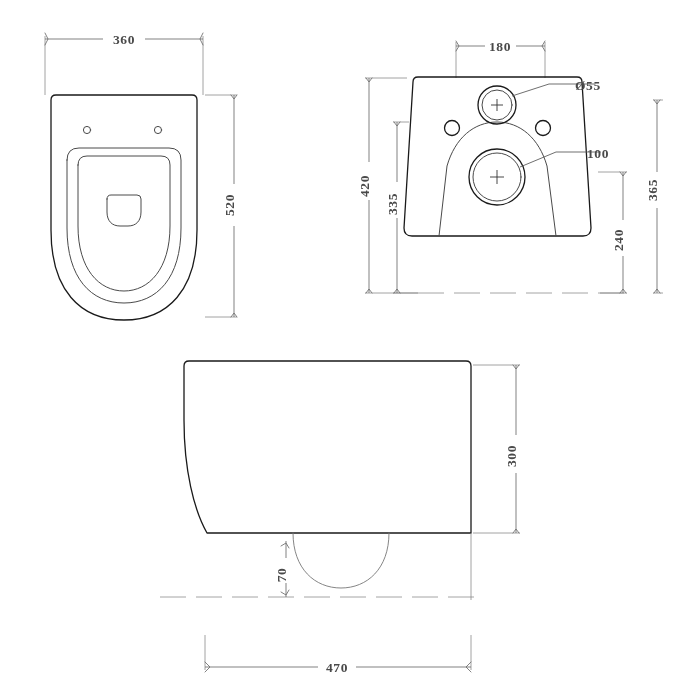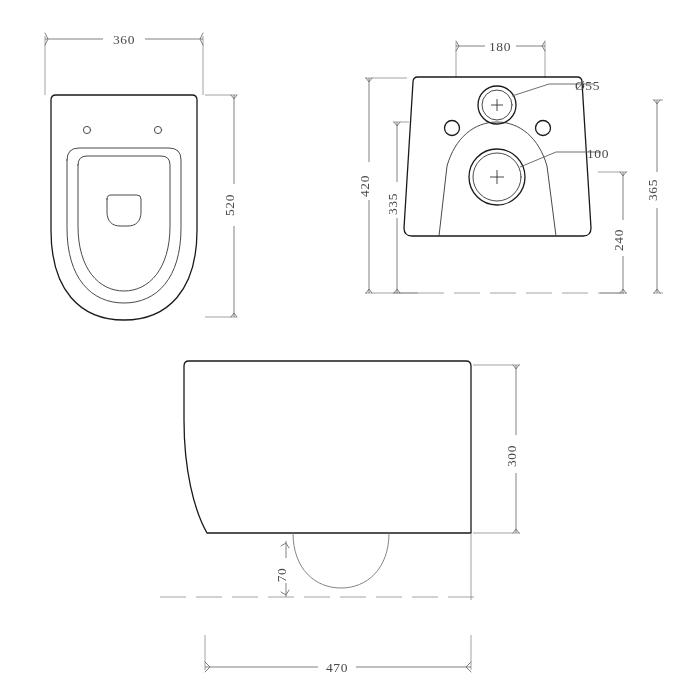--- a/index.html
+++ b/index.html
@@ -10,20 +10,21 @@
   }
   body {
     font-family: "Liberation Serif", "DejaVu Serif", serif;
   }
   #drawing-root {
     position: relative;
     width: 700px;
     height: 700px;
     background: #ffffff;
     overflow: hidden;
+    font-weight: bold;
   }
   svg#tech-drawing {
     display: block;
     width: 700px;
     height: 700px;
   }
   .part-outline {
     fill: none;
     stroke: #1a1a1a;
     stroke-width: 1.3;

